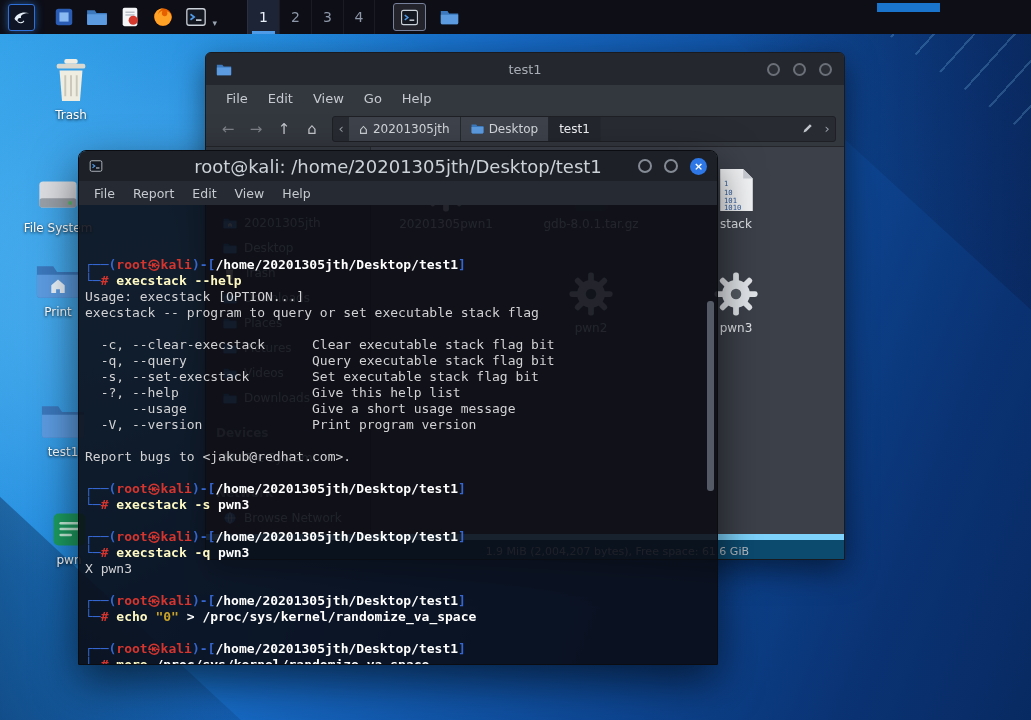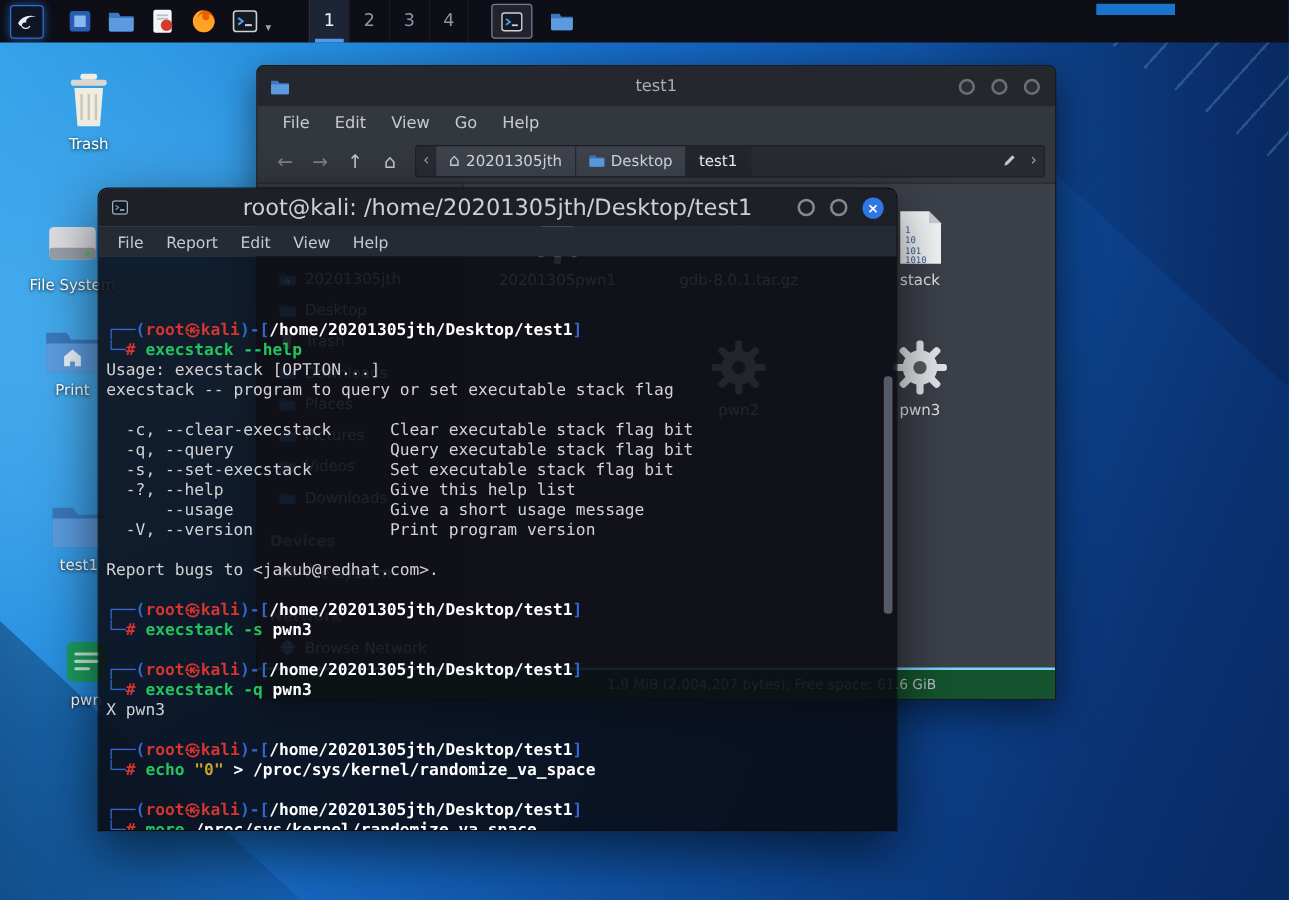--- a/index.html
+++ b/index.html
@@ -64,39 +64,39 @@
   .fm-body{flex:1;display:flex;min-height:0;}
   .fm-side{width:165px;background:#363a42;border-right:1px solid #272a30;padding-top:38px;flex:none;}
   .sb-h{height:25px;display:flex;align-items:center;padding-left:10px;color:#9aa0a8;font-size:12px;font-weight:bold;}
   .sb-h.mt{margin-top:10px;}
   .sb-i{height:25px;display:flex;align-items:center;gap:7px;padding-left:16px;color:#ccd0d6;font-size:12px;}
   .sb-i .si{display:flex;width:15px;justify-content:center;}
   .fm-view{flex:1;position:relative;background:#3c4049;}
   .fitem{position:absolute;width:140px;display:flex;flex-direction:column;align-items:center;}
   .fitem .fic{height:50px;display:flex;align-items:flex-end;justify-content:center;}
   .fitem .flb{margin-top:4px;font-size:12px;color:#e1e4e8;text-align:center;white-space:nowrap;}
-  .fm-status{height:25px;background:#14532d;border-top:2px solid #7dd3fc;position:relative;flex:none;text-align:center;}
+  .fm-status{height:25px;background:#0c4a6e;border-top:6px solid #7dd3fc;position:relative;flex:none;text-align:center;}
   .fm-status span{position:absolute;right:95px;top:5px;font-size:11px;color:#b9bdc3;white-space:nowrap;}
 
   
   .term{position:absolute;left:78px;top:150px;width:640px;height:515px;z-index:20;border-radius:8px 8px 0 0;box-shadow:0 16px 44px rgba(0,0,0,.6);display:flex;flex-direction:column;border:1px solid #0b0c11;}
   .term-tb{height:30px;background:#1d2027;border-radius:7px 7px 0 0;display:flex;align-items:center;position:relative;flex:none;}
   .term-tb .ticon{margin-left:10px;display:flex;z-index:1;}
   .term-title{position:absolute;left:0;right:0;text-align:center;font-size:18px;color:#ccd1d8;}
   .term-btns{margin-left:auto;margin-right:10px;display:flex;gap:12px;align-items:center;z-index:1;}
   .tb-circle{width:14px;height:14px;border-radius:50%;border:2px solid #848a93;}
   .tb-close{width:17px;height:17px;border-radius:50%;background:#2e77e6;color:#fff;font-size:11px;display:flex;align-items:center;justify-content:center;font-weight:bold;}
   .term-mb{height:24px;background:#262a32;display:flex;align-items:center;padding-left:6px;flex:none;}
   .term-mb .menu-item{font-size:12.5px;padding:0 9px;}
   .term-body{flex:1;background:rgba(10,11,19,.885);padding:4px 0 0 6px;font-family:"DejaVu Sans Mono","Liberation Mono",monospace;font-size:13px;line-height:16px;white-space:pre;position:relative;overflow:hidden;}
   .tl{height:16px;}
   .sg-blue{color:#3566cf;font-weight:bold;}
   .sg-red{color:#d4352f;font-weight:bold;}
   .sg-white{color:#ffffff;font-weight:bold;}
-  .sg-cmd{color:#22c55e;font-weight:bold;}
+  .sg-cmd{color:#fef9c3;font-weight:bold;}
   .sg-out{color:#d2d2d4;}
   .sg-str{color:#c9a227;font-weight:bold;}
   .term-scroll{position:absolute;right:3px;top:96px;width:7px;height:190px;background:#555b66;border-radius:3px;}
 </style>
 </head>
 <body>
 
 <div class="wall">
   <div class="facet-tr"></div>
   <div class="facet-lines"></div>

